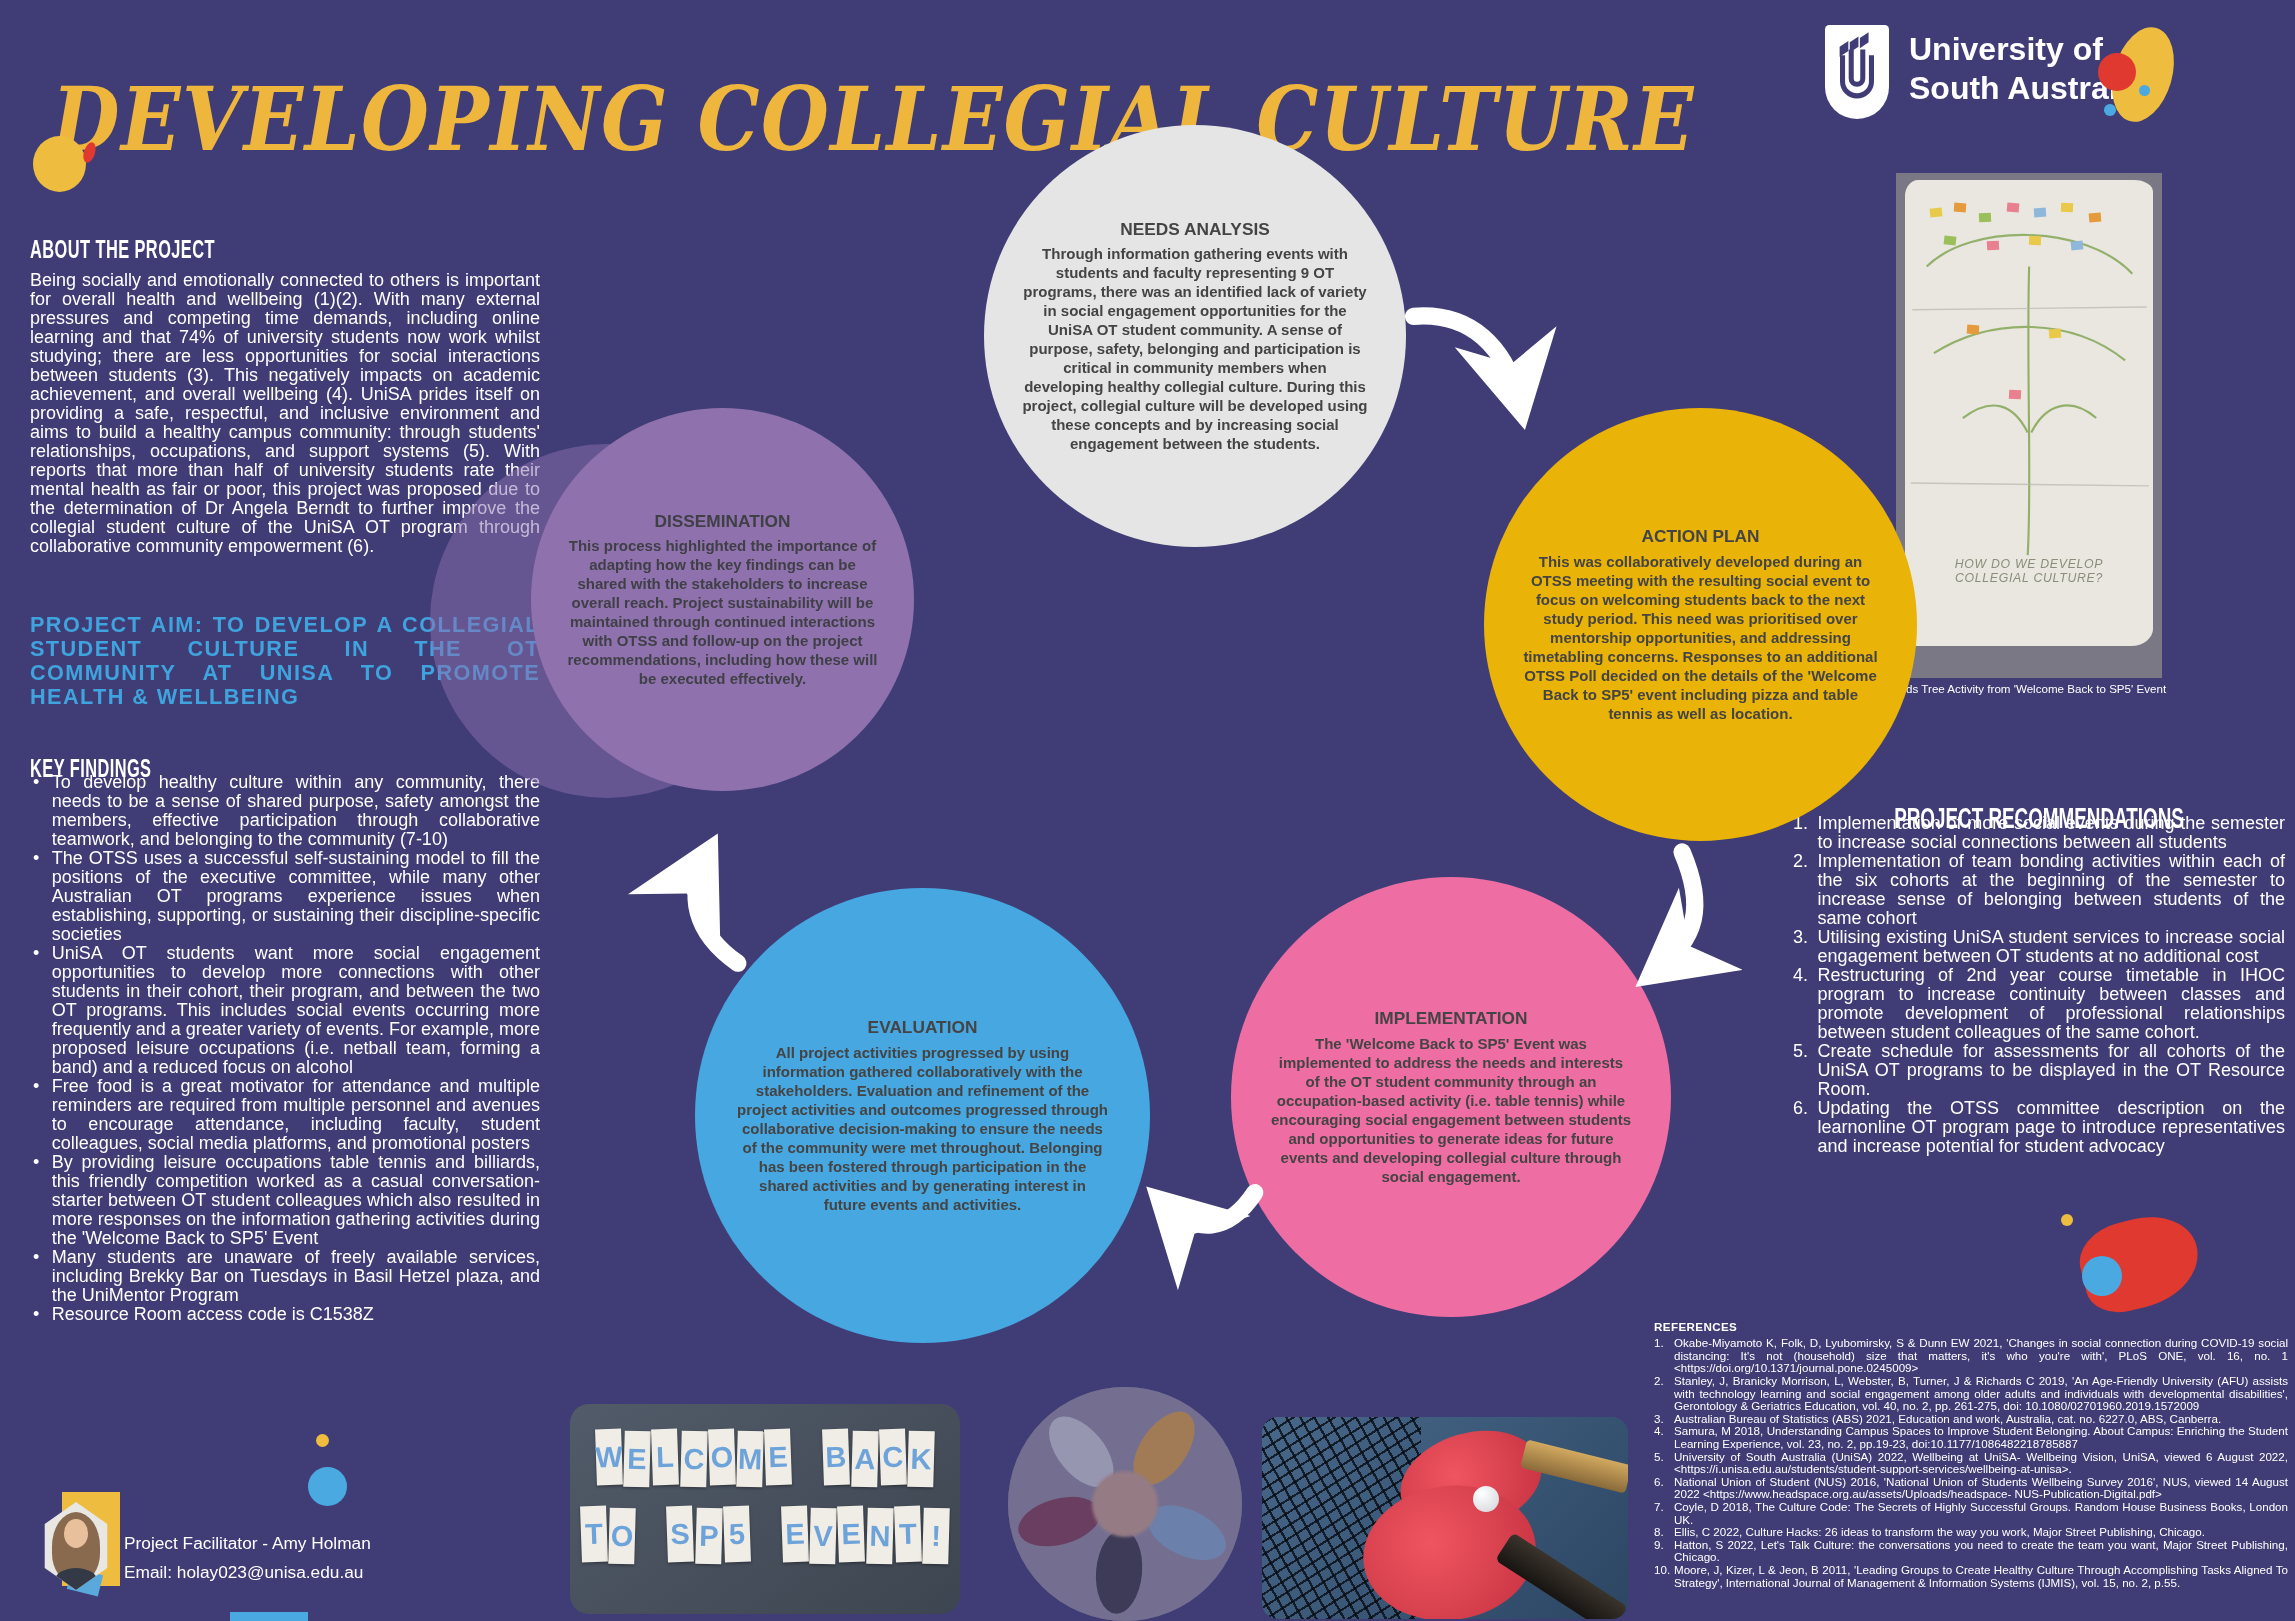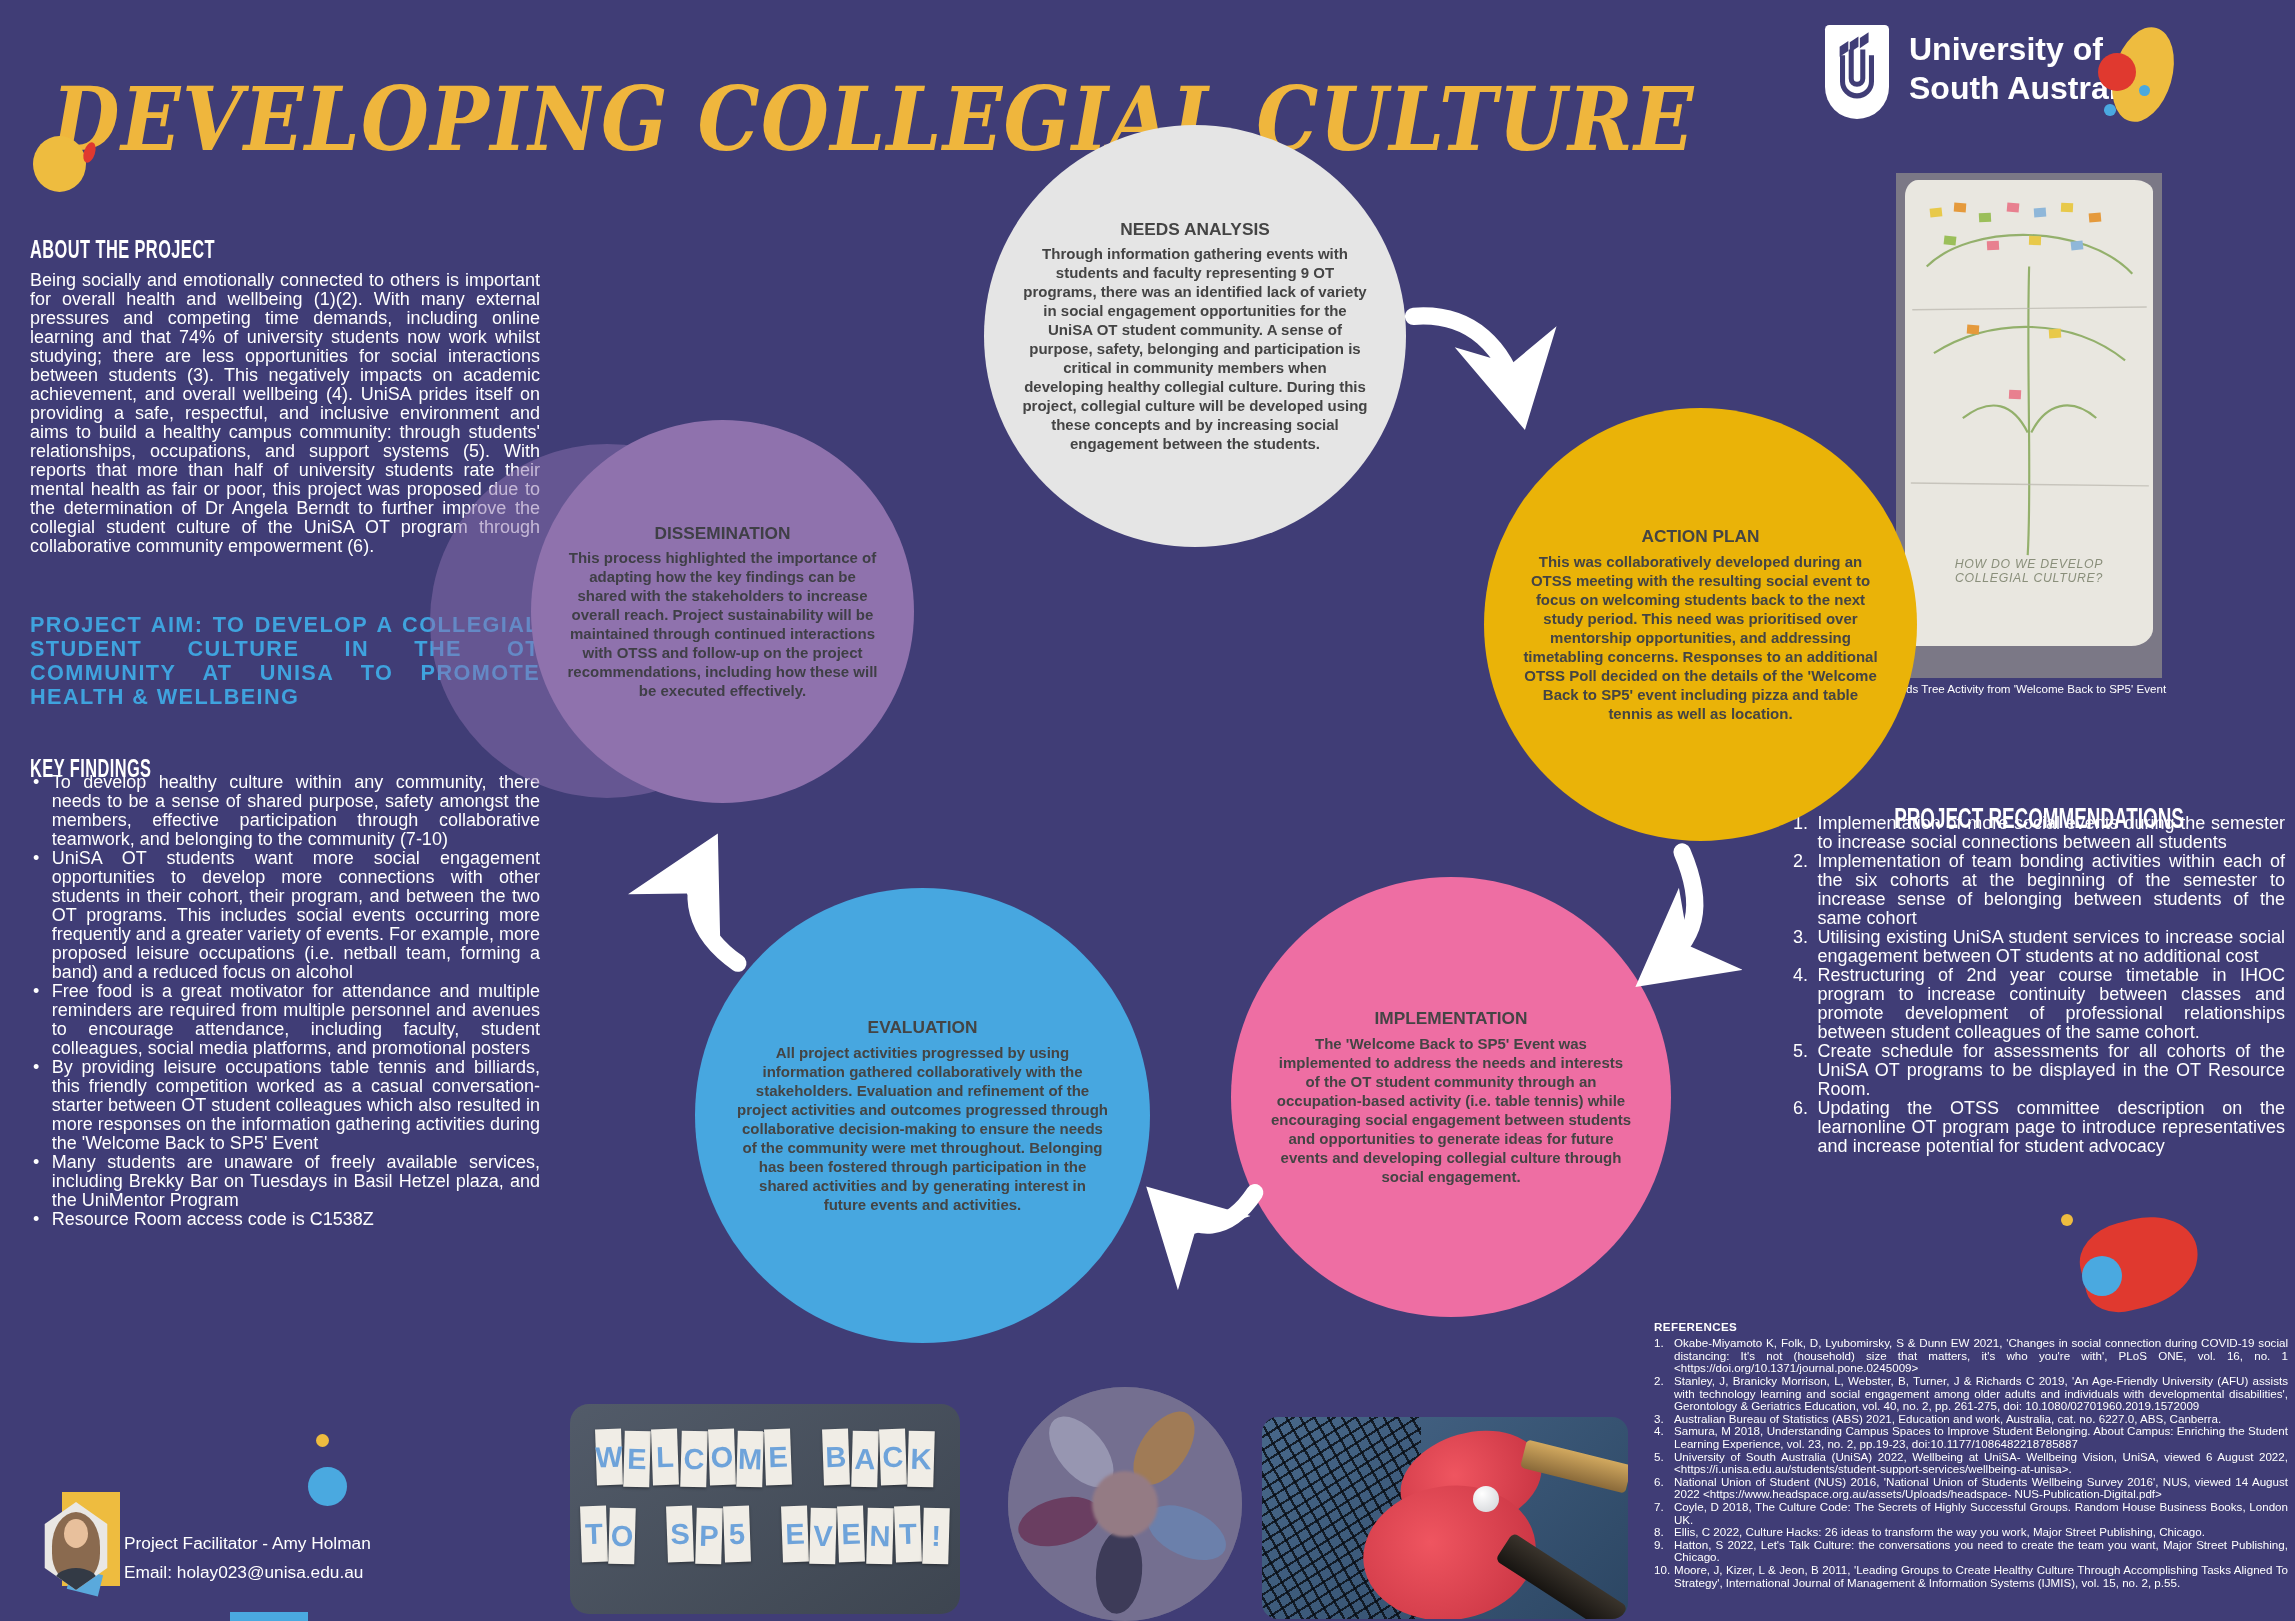--- a/index.html
+++ b/index.html
@@ -45,21 +45,21 @@
   
   .lavender-blob{position:absolute;left:430px;top:444px;width:354px;height:354px;border-radius:50%;
                  background:#8a6fae;opacity:.5;z-index:1;}
   .circle{position:absolute;border-radius:50%;z-index:2;display:flex;flex-direction:column;
           align-items:center;justify-content:center;text-align:center;color:#444444;
           padding:0;box-sizing:border-box;}
   .circle h3{margin:0 0 4.3px 0;font-size:17.3px;font-weight:bold;}
   .circle p{margin:0;font-size:15px;line-height:19px;font-weight:bold;width:82%;}
   .c-needs{left:984px;top:125px;width:422px;height:422px;background:#e5e5e5;}
   .c-action{left:1484px;top:408px;width:433px;height:433px;background:#eab308;}
-  .c-dissemination{left:531px;top:420px;width:383px;height:383px;background:#8f72ad;color:#3f3f46;}
+  .c-dissemination{left:531px;top:408px;width:383px;height:383px;background:#8f72ad;color:#3f3f46;}
   .c-evaluation{left:695px;top:888px;width:455px;height:455px;background:#47a7e0;}
   .c-implementation{left:1231px;top:877px;width:440px;height:440px;background:#ee6ea3;}
   .arrows{position:absolute;left:0;top:0;z-index:3;}
   
   .needs-photo{position:absolute;left:1894px;top:171px;width:266px;height:505px;background:#7b7886;
                overflow:hidden;}
   .paper{position:absolute;left:8.7px;top:7.2px;right:8.7px;bottom:32px;background:#e9e7e0;
          border-radius:13px 19px 21.7px 11.6px/16px 11.6px 17.3px 21.7px;}
   .paper svg{position:absolute;left:0;top:0;}
   .note{position:absolute;width:12.3px;height:9.4px;}
@@ -164,20 +164,21 @@
   <div class="bar-bl"></div>
   <div class="lavender-blob"></div>
 
   <section class="col-left">
     <h2 class="sec-h h-about">ABOUT THE PROJECT</h2>
     <p class="about-body">Being socially and emotionally connected to others is important for overall health and wellbeing (1)(2). With many external pressures and competing time demands, including online learning and that 74% of university students now work whilst studying; there are less opportunities for social interactions between students (3). This negatively impacts on academic achievement, and overall wellbeing (4). UniSA prides itself on providing a safe, respectful, and inclusive environment and aims to build a healthy campus community: through students' relationships, occupations, and support systems (5). With reports that more than half of university students rate their mental health as fair or poor, this project was proposed due to the determination of Dr Angela Berndt to further improve the collegial student culture of the UniSA OT program through collaborative community empowerment (6).</p>
     <p class="aim">PROJECT AIM: TO DEVELOP A COLLEGIAL STUDENT CULTURE IN THE OT COMMUNITY AT UNISA TO PROMOTE HEALTH &amp; WELLBEING</p>
     <h2 class="sec-h h-findings">KEY FINDINGS</h2>
     <ul class="findings">
       <li>To develop healthy culture within any community, there needs to be a sense of shared purpose, safety amongst the members, effective participation through collaborative teamwork, and belonging to the community (7-10)</li>
+      <li>The OTSS uses a successful self-sustaining model to fill the positions of the executive committee, while many other Australian OT programs experience issues when establishing, supporting, or sustaining their discipline-specific societies</li>
       <li>UniSA OT students want more social engagement opportunities to develop more connections with other students in their cohort, their program, and between the two OT programs. This includes social events occurring more frequently and a greater variety of events. For example, more proposed leisure occupations (i.e. netball team, forming a band) and a reduced focus on alcohol</li>
       <li>Free food is a great motivator for attendance and multiple reminders are required from multiple personnel and avenues to encourage attendance, including faculty, student colleagues, social media platforms, and promotional posters</li>
       <li>By providing leisure occupations table tennis and billiards, this friendly competition worked as a casual conversation-starter between OT student colleagues which also resulted in more responses on the information gathering activities during the 'Welcome Back to SP5' Event</li>
       <li>Many students are unaware of freely available services, including Brekky Bar on Tuesdays in Basil Hetzel plaza, and the UniMentor Program</li>
       <li>Resource Room access code is C1538Z</li>
     </ul>
   </section>
 
   <div class="circle c-needs">
     <h3>NEEDS ANALYSIS</h3>

